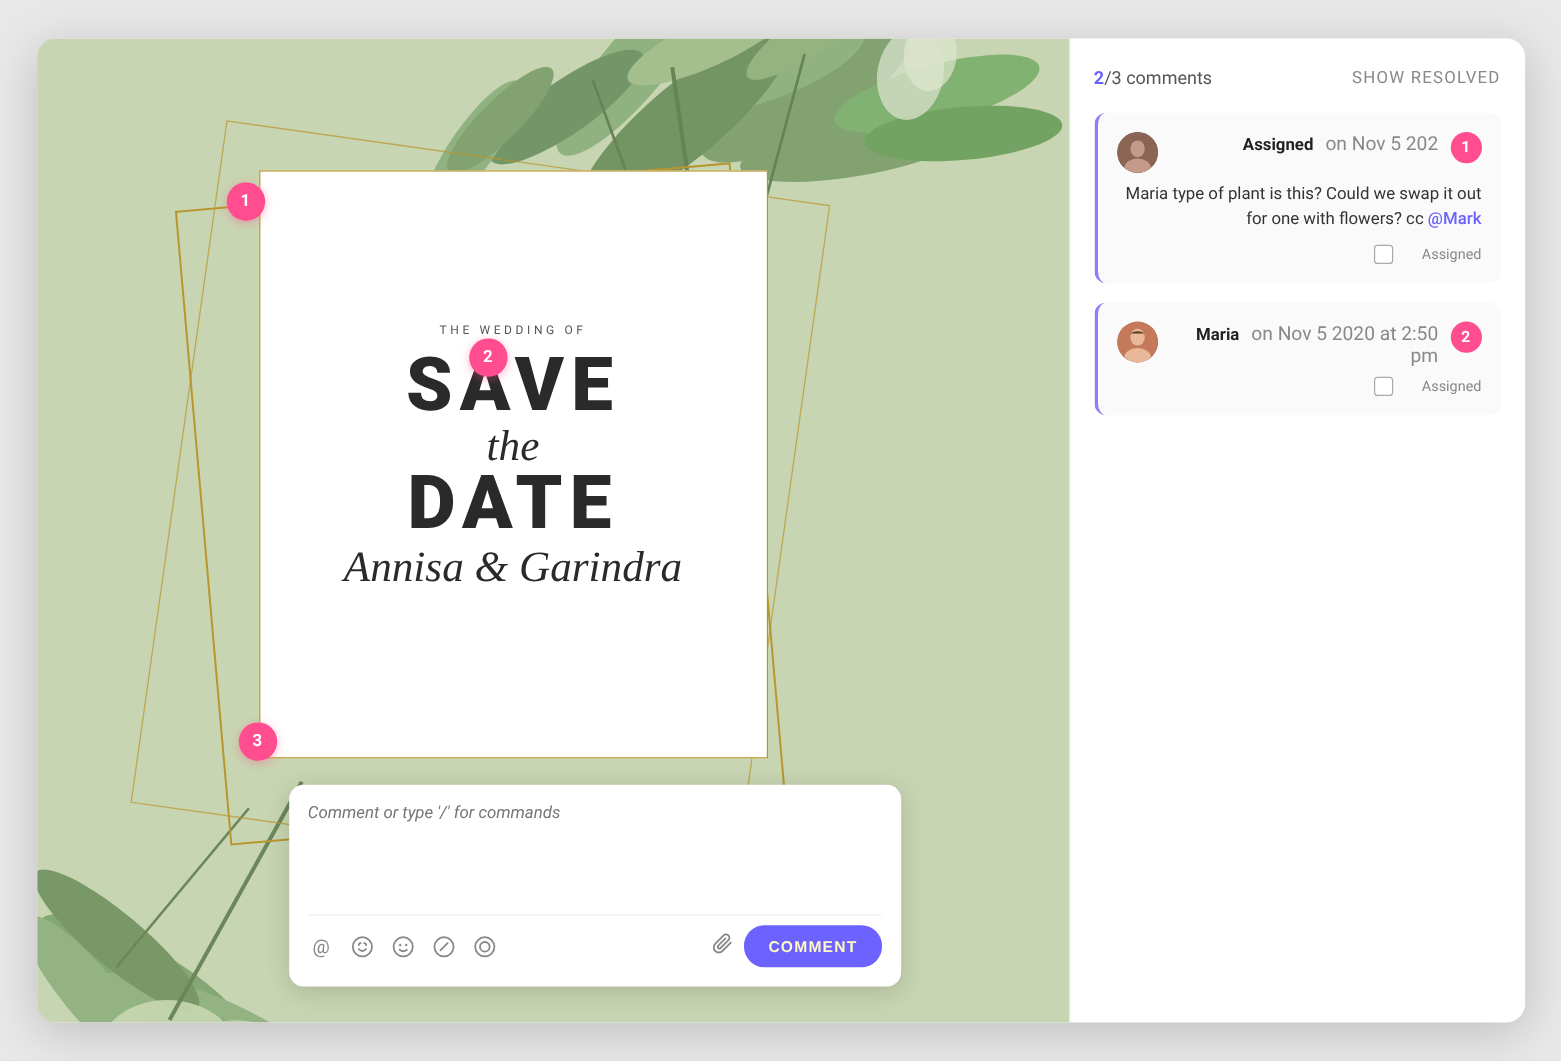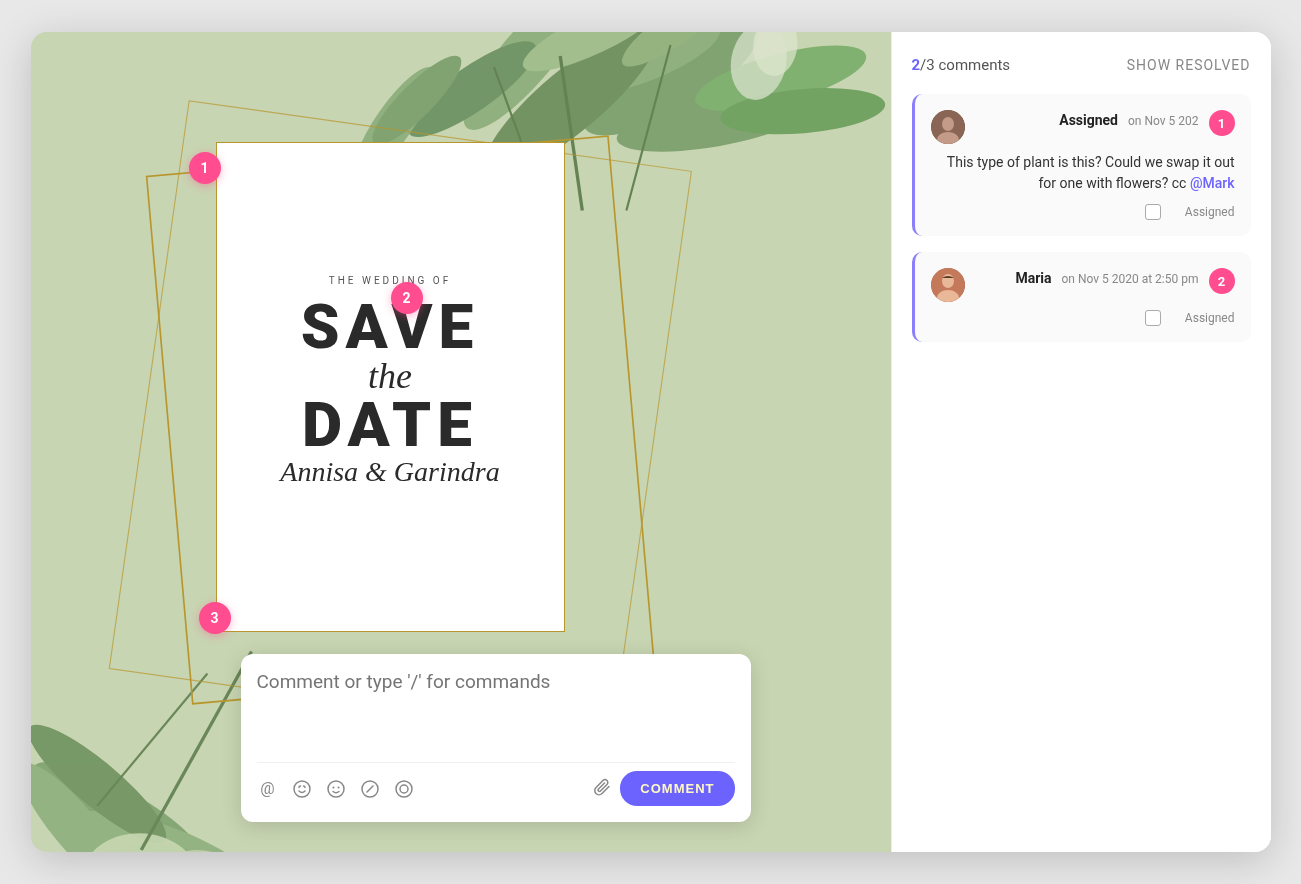--- a/index.html
+++ b/index.html
@@ -48,21 +48,21 @@
     }
     .pin-1 { top: 120px; left: 158px; }
     .pin-2 { top: 250px; left: 360px; }
     .pin-3 { top: 570px; left: 168px; }
 
     
     .invitation-card {
       position: absolute;
       top: 110px;
       left: 185px;
-      width: 349px;
+      width: 424px;
       height: 490px;
       background: white;
       border: 1.5px solid #b8962e;
       display: flex;
       flex-direction: column;
       align-items: center;
       justify-content: center;
       padding: 30px;
     }
 
@@ -93,21 +93,21 @@
       font-weight: 900;
       letter-spacing: 6px;
       color: #2a2a2a;
       text-transform: uppercase;
       line-height: 1;
       margin-bottom: 0;
     }
     .invitation-card .names {
       font-family: 'Georgia', serif;
       font-style: italic;
-      font-size: 28px;
+      font-size: 36px;
       color: #2a2a2a;
       margin-bottom: 12px;
     }
     .invitation-card .date-line {
       display: flex;
       align-items: center;
       gap: 12px;
       font-size: 11px;
       letter-spacing: 2px;
       color: #555;
@@ -133,24 +133,25 @@
       border-radius: 12px;
       box-shadow: 0 4px 20px rgba(0,0,0,0.15);
       padding: 16px;
       z-index: 20;
     }
     .comment-input {
       width: 100%;
       min-height: 80px;
       border: none;
       outline: none;
-      font-size: 19px;
+      font-size: 14px;
       color: #ef4444;
       resize: none;
       font-family: inherit;
+      font-style: italic;
     }
     .comment-toolbar {
       display: flex;
       align-items: center;
       margin-top: 8px;
       padding-top: 8px;
       border-top: 1px solid #f0f0f0;
     }
     .comment-icons {
       display: flex;
@@ -254,21 +255,21 @@
     .avatar svg { width: 34px; height: 34px; }
     .comment-meta {
       flex: 1;
     }
     .comment-author {
       font-weight: 700;
       font-size: 14px;
       color: #222;
     }
     .comment-date {
-      font-size: 12px;
+      font-size: 16px;
       color: #888;
     }
     .comment-number-badge {
       width: 26px;
       height: 26px;
       background: #ff4d8f;
       border-radius: 50%;
       color: white;
       font-weight: 700;
       font-size: 13px;
@@ -450,21 +451,21 @@
         </div>
         <div class="comment-meta">
           <div>
             <span class="comment-author">Assigned</span>
             <span class="comment-date" style="margin-left:6px;">on Nov 5 202</span>
           </div>
         </div>
         <div class="comment-number-badge">1</div>
       </div>
       <div class="comment-text">
-        <span>This type of plant is this? Could we swap it out for one with flowers? cc </span><span class="mention">@Mark</span>
+        <span>Maria type of plant is this? Could we swap it out for one with flowers? cc </span><span class="mention">@Mark</span>
       </div>
       <div class="comment-footer">
         <div class="assigned-checkbox"></div>
         <span class="assigned-label">Assigned</span>
       </div>
     </div>
 
     <div class="comment-card">
       <div class="comment-header">
         <div class="avatar avatar-maria">

